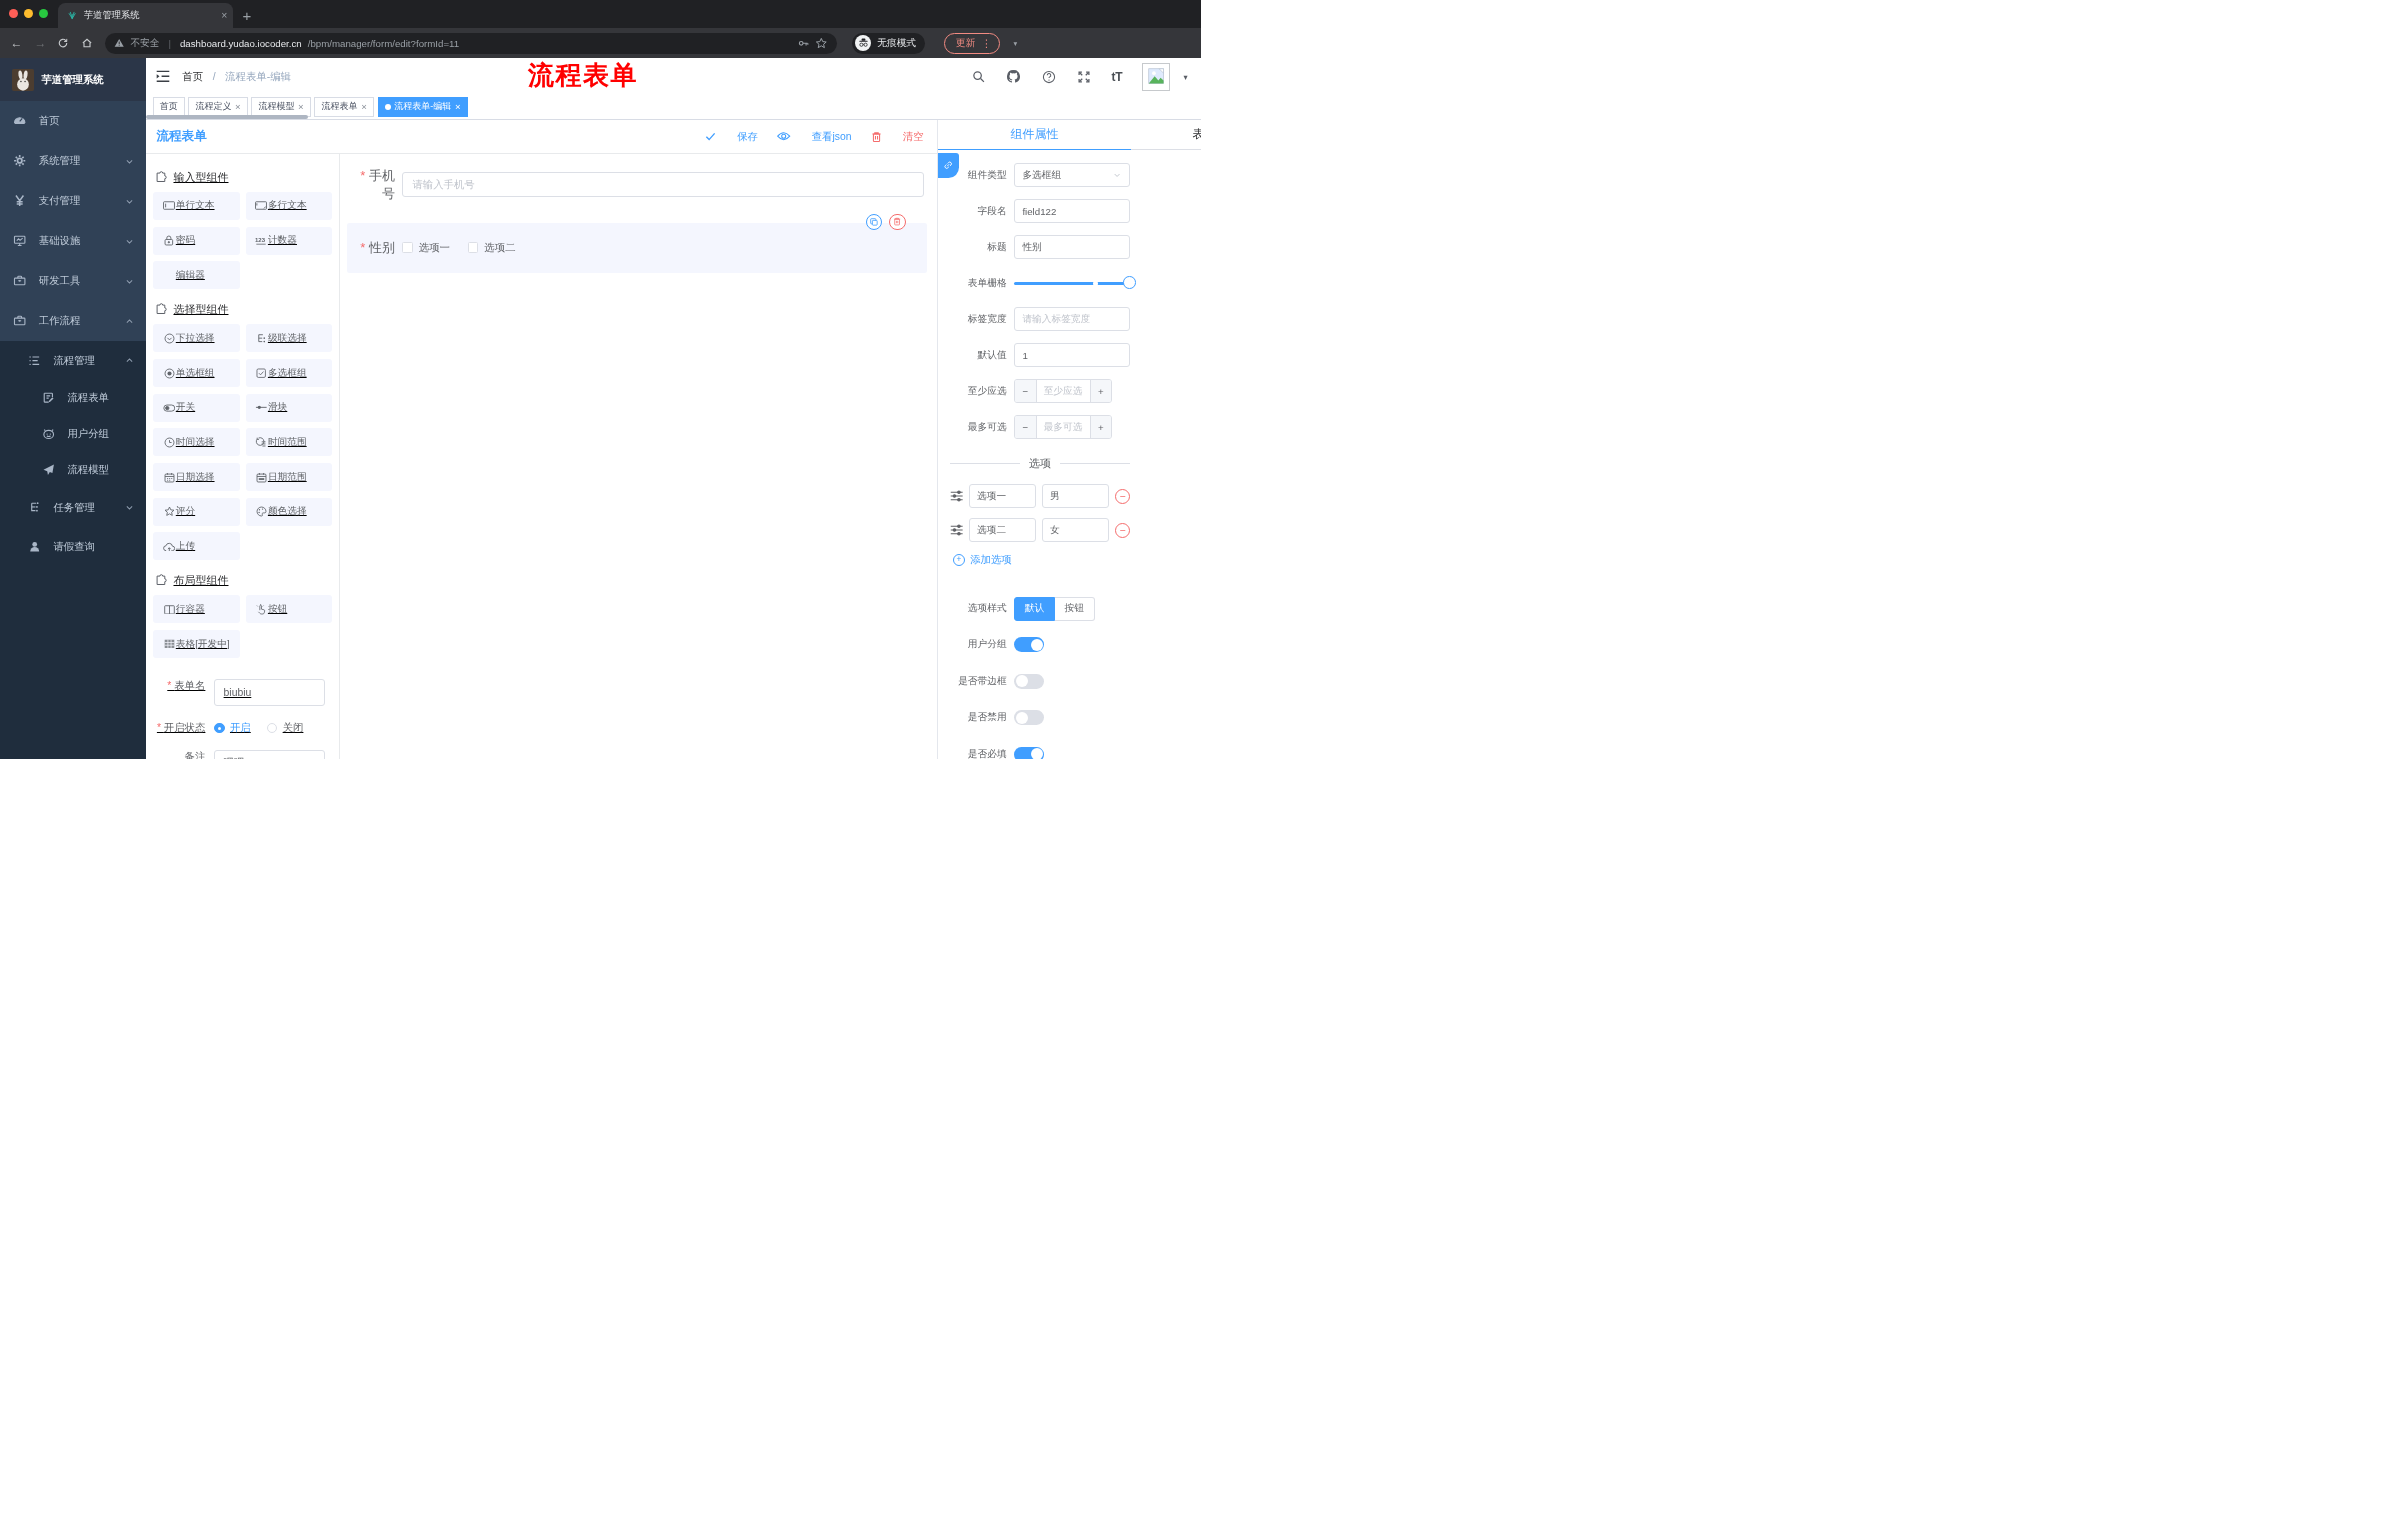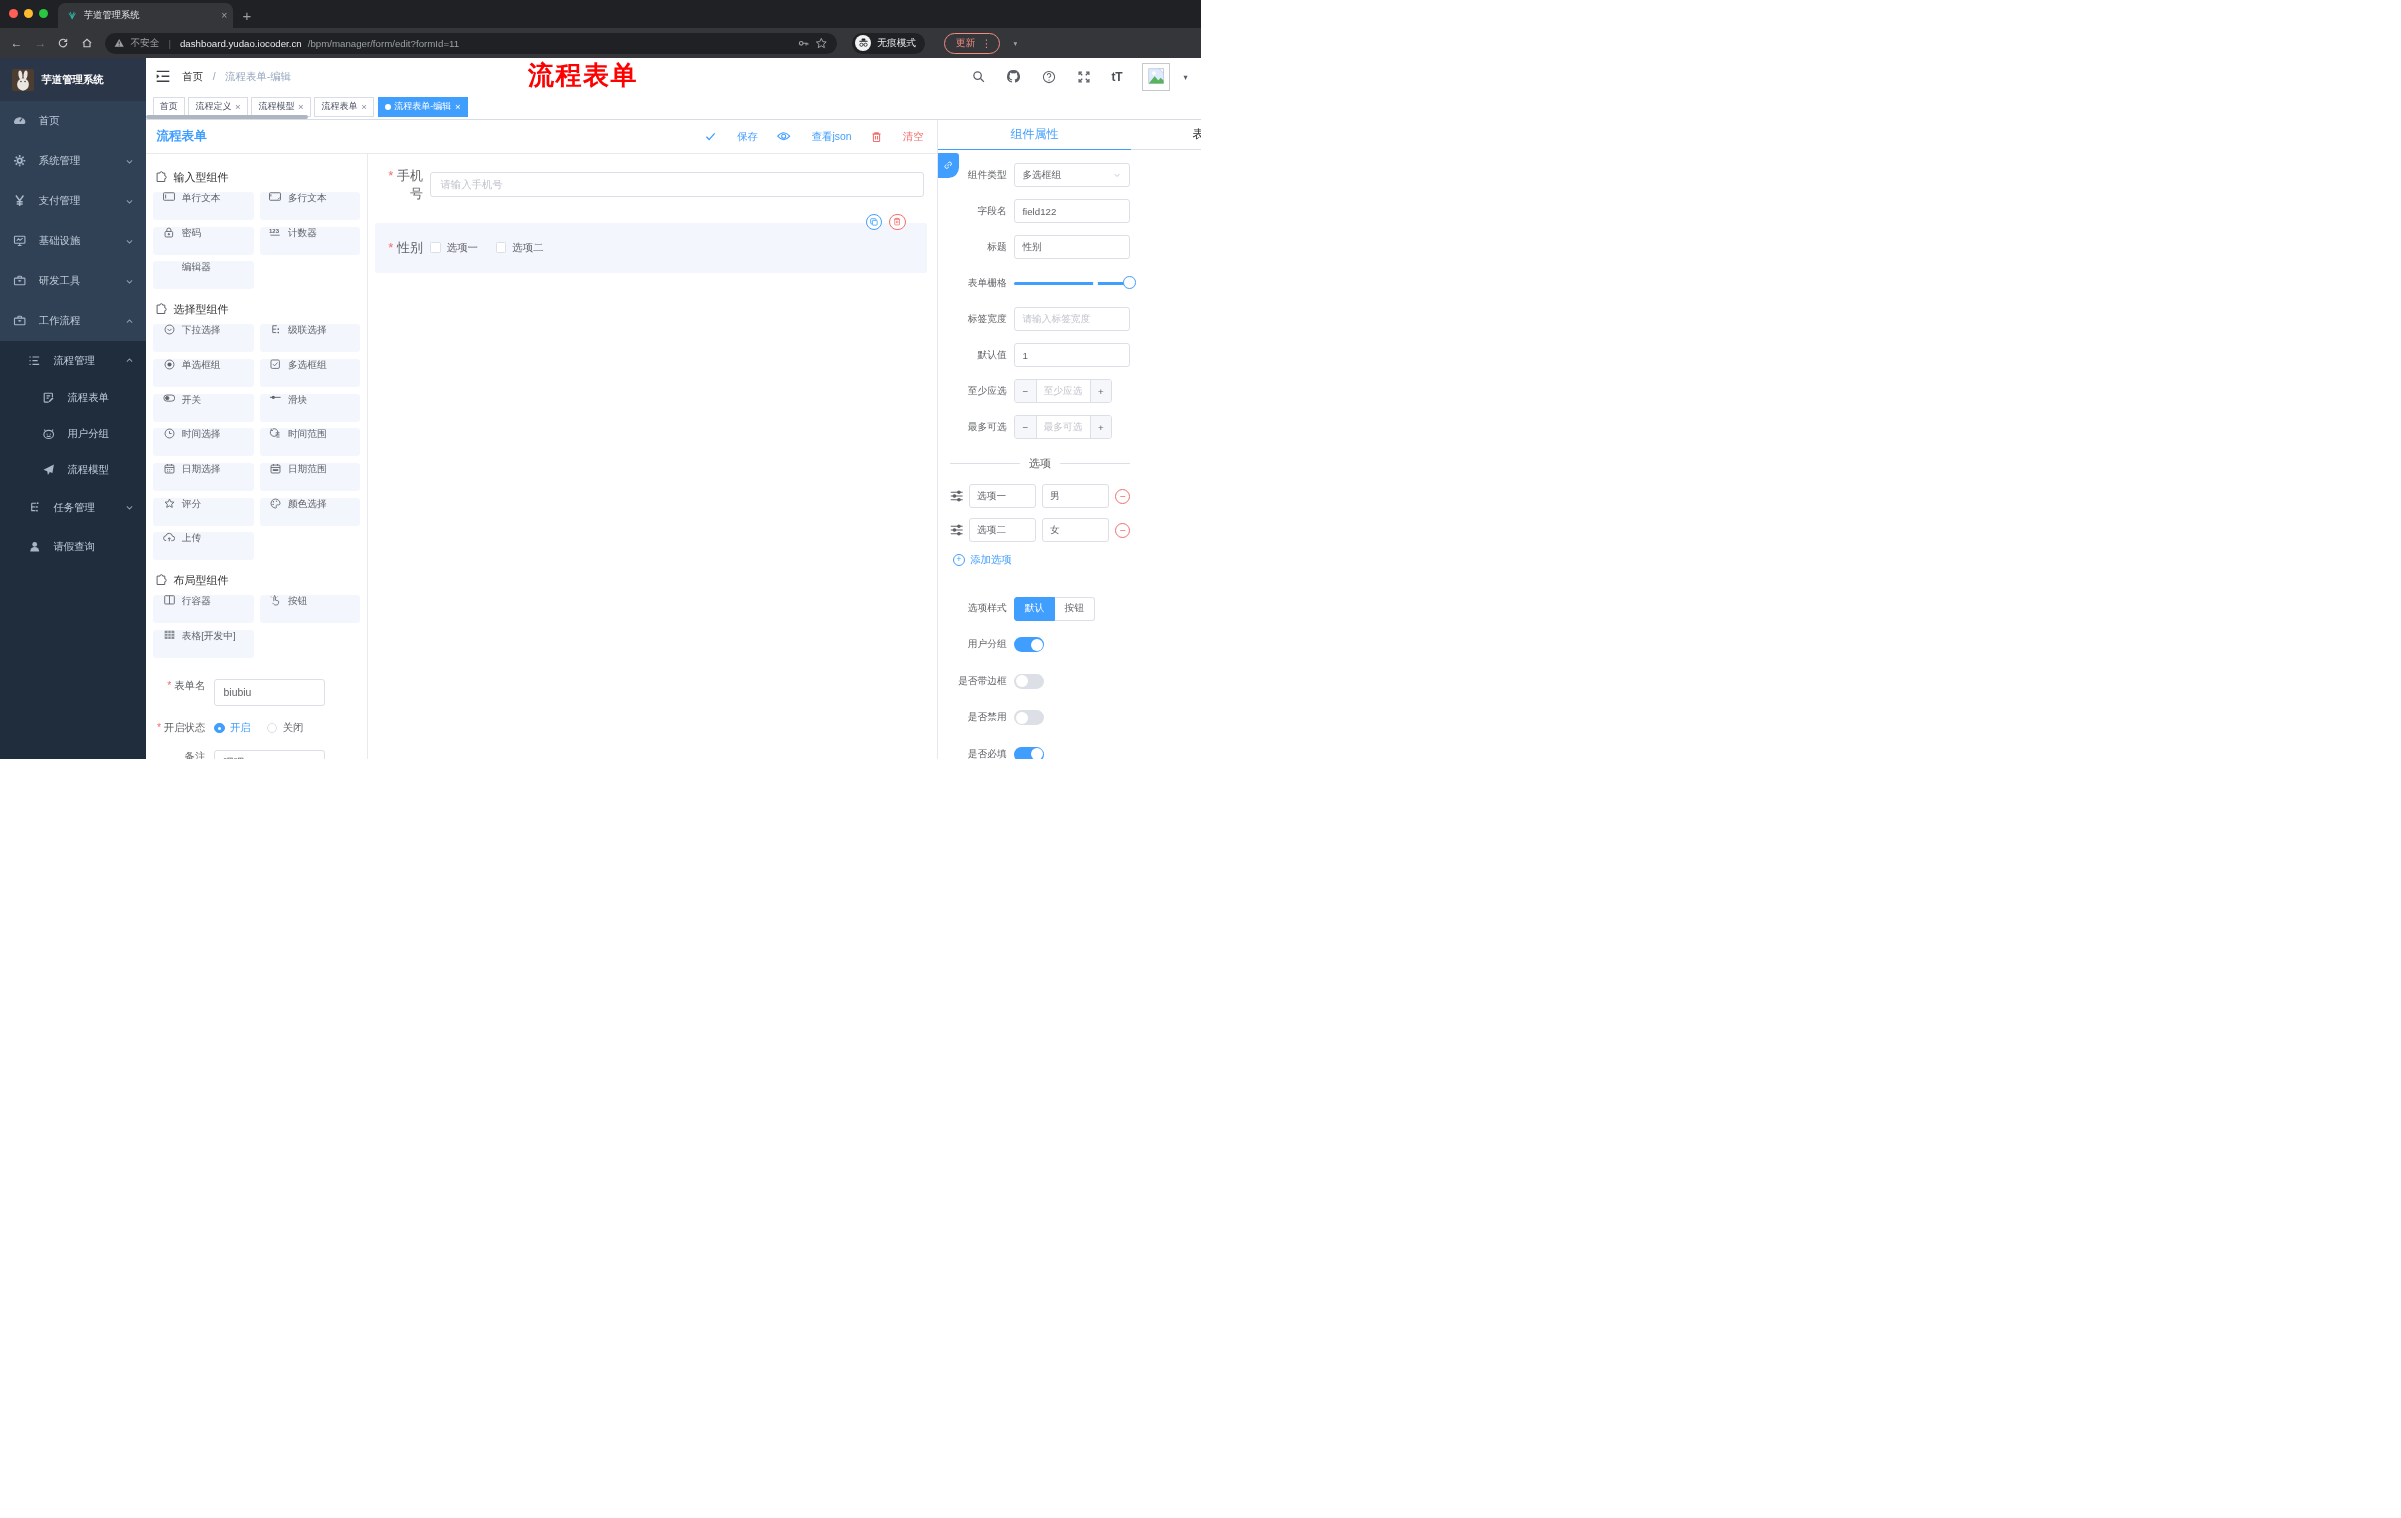--- a/index.html
+++ b/index.html
@@ -68,25 +68,25 @@
   .main { flex:1; display:flex; min-height:0; background:#fff; }
   .center { flex:1; display:flex; flex-direction:column; min-width:0; }
   .editor-bar { height:34px; border-bottom:0.7px solid #e8eaec; display:flex; align-items:center; padding:0 13.4px 0 10.4px; flex:none; }
   .ed-title { color:#409eff; font-size:12.6px; font-weight:bold; }
   .tools { margin-left:auto; display:flex; align-items:center; gap:19.3px; font-size:10.4px; }
   .tool { display:flex; align-items:center; gap:21px; cursor:pointer; }
   .tool.blue { color:#409eff; }
   .tool.red { color:#f56c6c; }
 
   .work { flex:1; display:flex; min-height:0; }
-  .components { width:222px; border-right:0.7px solid #e8eaec; padding:3px 7.4px 0 7.4px; flex:none; overflow:hidden; }
+  .components { width:194px; border-right:0.7px solid #e8eaec; padding:3px 7.4px 0 7.4px; flex:none; overflow:hidden;text-decoration:underline; }
   .sec-h { display:flex; align-items:center; gap:6px; color:#303133; font-size:11px; margin:12.6px 0 7.4px 1.5px; }
   .sec-h .pz { color:#5a5e66; }
   .grid { display:grid; grid-template-columns:1fr 1fr; gap:6.7px 6px; }
-  .chip { height:28px; background:#f4f6fe; border-radius:3px; display:flex; padding-left:9px; gap:6px; font-size:9.7px; color:#5f6266; cursor:move; }
+  .chip { height:28px; background:#f4f6fe; border-radius:3px; display:flex; align-items:center; padding-left:9px; font-size:9.7px; color:#5f6266; cursor:move; }
   .chip .cic { width:13.4px; color:#60646a; flex:none; display:flex; justify-content:center; }
 
   .lform { margin-top:21px; }
   .frow { display:flex; align-items:flex-start; margin-bottom:15px; }
   .frow.top { align-items:flex-start; }
   .flabel { width:61px; text-align:right; font-size:10.4px; color:#606266; padding-right:9px; flex:none; }
   .req::before { content:"* "; color:#f56c6c; }
   .inp { background:#fff; border:0.7px solid #dcdfe6; border-radius:3px; height:27px; display:flex; align-items:center; padding:0 8.2px; font-size:10.4px; color:#606266; }
   .w150 { width:111px; }
   .tarea { width:111px; height:48px; border:0.7px solid #dcdfe6; border-radius:3px; padding:5.2px 8.2px; font-size:10.4px; color:#606266; position:relative; }

